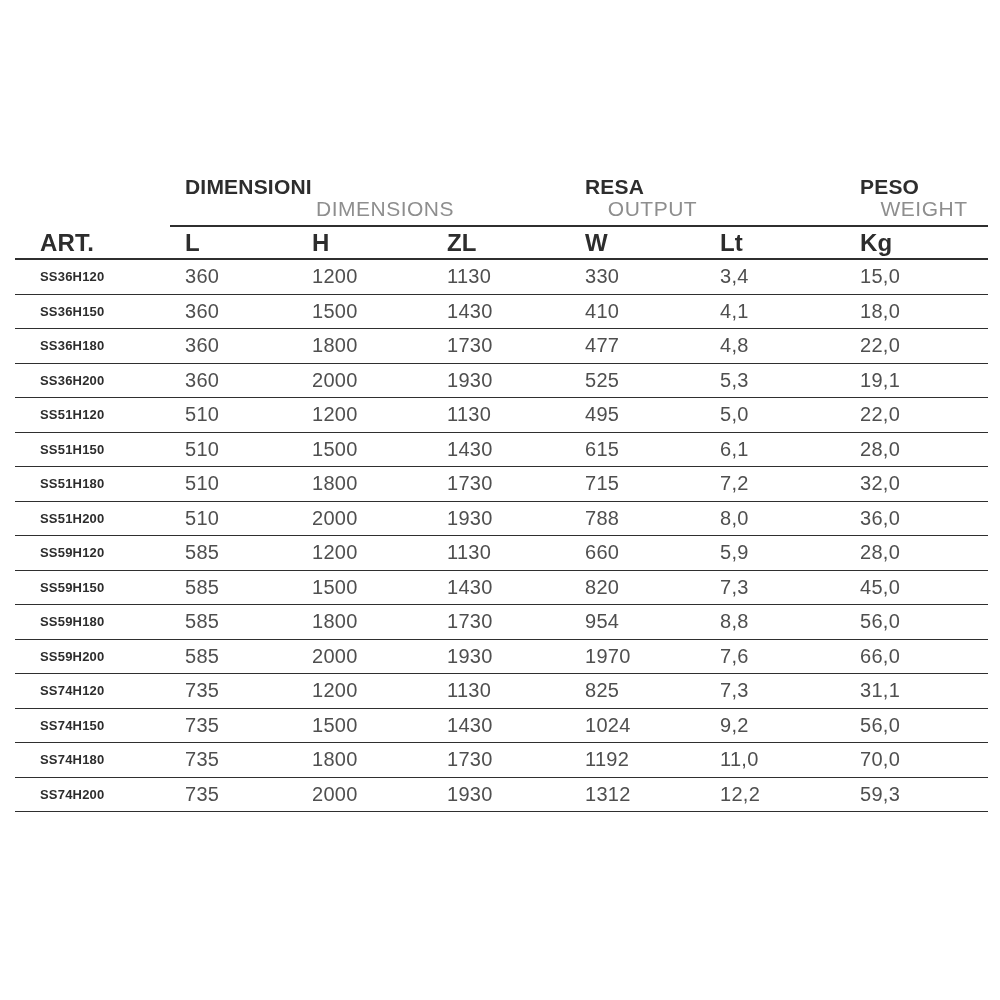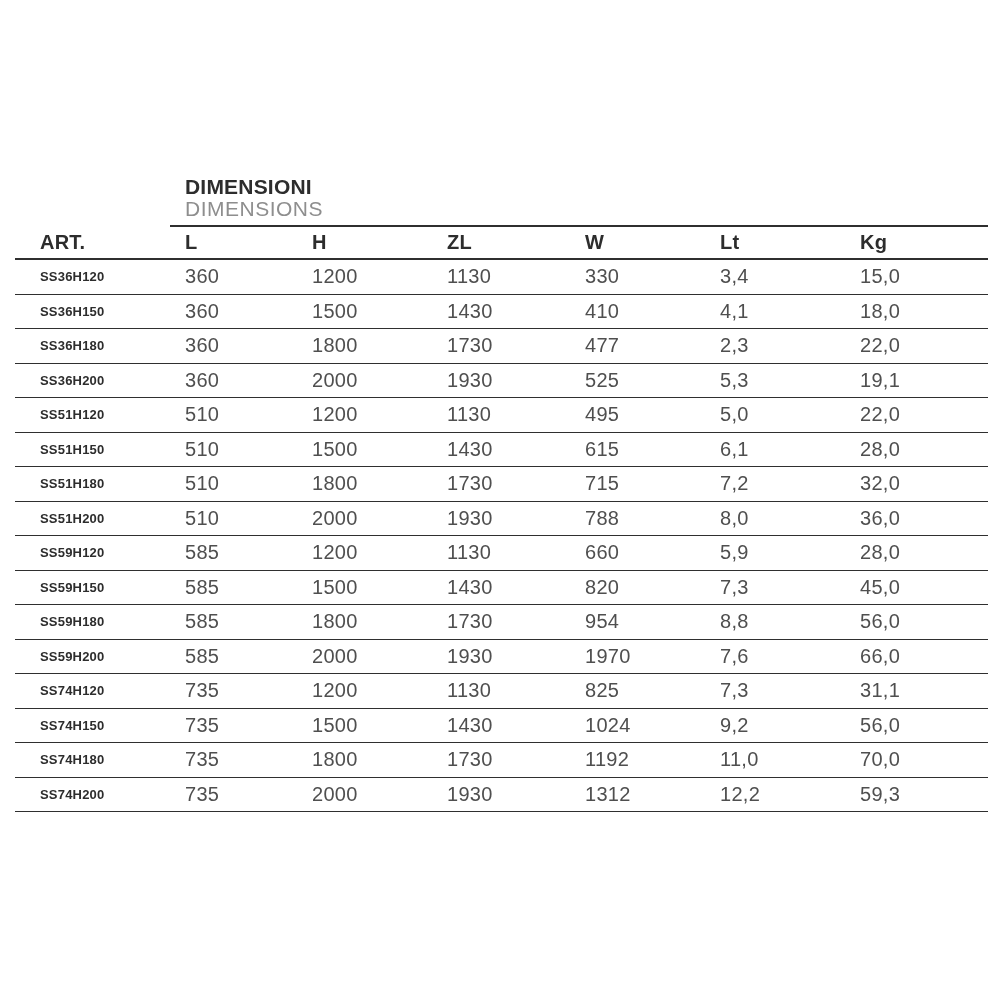--- a/index.html
+++ b/index.html
@@ -46,34 +46,35 @@
     color: var(--primary-text);
     line-height: 22px;
     letter-spacing: 0.2px;
   }
   .g-secondary {
     font-size: 21px;
     font-weight: 400;
     color: var(--secondary-text);
     line-height: 22px;
     letter-spacing: 0.5px;
+    text-align: center;
   }
   .group-underline {
     height: 0;
     border-top: 2px solid var(--rule);
     margin-left: 155px;
   }
   
   .header-row {
     height: 31px;
     align-items: center;
     border-bottom: 2px solid var(--rule);
   }
   .header-cell {
-    font-size: 20px;
+    font-size: 24px;
     font-weight: 700;
     color: var(--primary-text);
     letter-spacing: 0.2px;
   }
   .col-art { padding-left: 25px; }
   
   .data-row {
     height: 33.5px;
     align-items: center;
     border-bottom: 1.5px solid var(--rule);
@@ -94,20 +95,28 @@
 </head>
 <body style="background: rgb(255, 255, 255);">
 
 <div class="page">
   <div class="table-wrap">
 
     <div class="grid group-row">
       <div class="gcell-dim">
         <div class="g-primary">DIMENSIONI</div>
         <div class="g-secondary">DIMENSIONS</div>
+      </div>
+      <div class="gcell-resa">
+        <div class="g-primary">RESA</div>
+        <div class="g-secondary">OUTPUT</div>
+      </div>
+      <div class="gcell-peso">
+        <div class="g-primary">PESO</div>
+        <div class="g-secondary">WEIGHT</div>
       </div>
     </div>
 
     <div class="group-underline"></div>
 
     <div class="grid header-row">
       <div class="header-cell col-art">ART.</div>
       <div class="header-cell">L</div>
       <div class="header-cell">H</div>
       <div class="header-cell">ZL</div>
@@ -134,21 +143,21 @@
           <div class="cell">410</div>
           <div class="cell">4,1</div>
           <div class="cell">18,0</div>
         </div>
         <div class="grid data-row">
           <div class="cell art-code col-art">SS36H180</div>
           <div class="cell">360</div>
           <div class="cell">1800</div>
           <div class="cell">1730</div>
           <div class="cell">477</div>
-          <div class="cell">2,3</div>
+          <div class="cell">4,8</div>
           <div class="cell">22,0</div>
         </div>
         <div class="grid data-row">
           <div class="cell art-code col-art">SS36H200</div>
           <div class="cell">360</div>
           <div class="cell">2000</div>
           <div class="cell">1930</div>
           <div class="cell">525</div>
           <div class="cell">5,3</div>
           <div class="cell">19,1</div>

